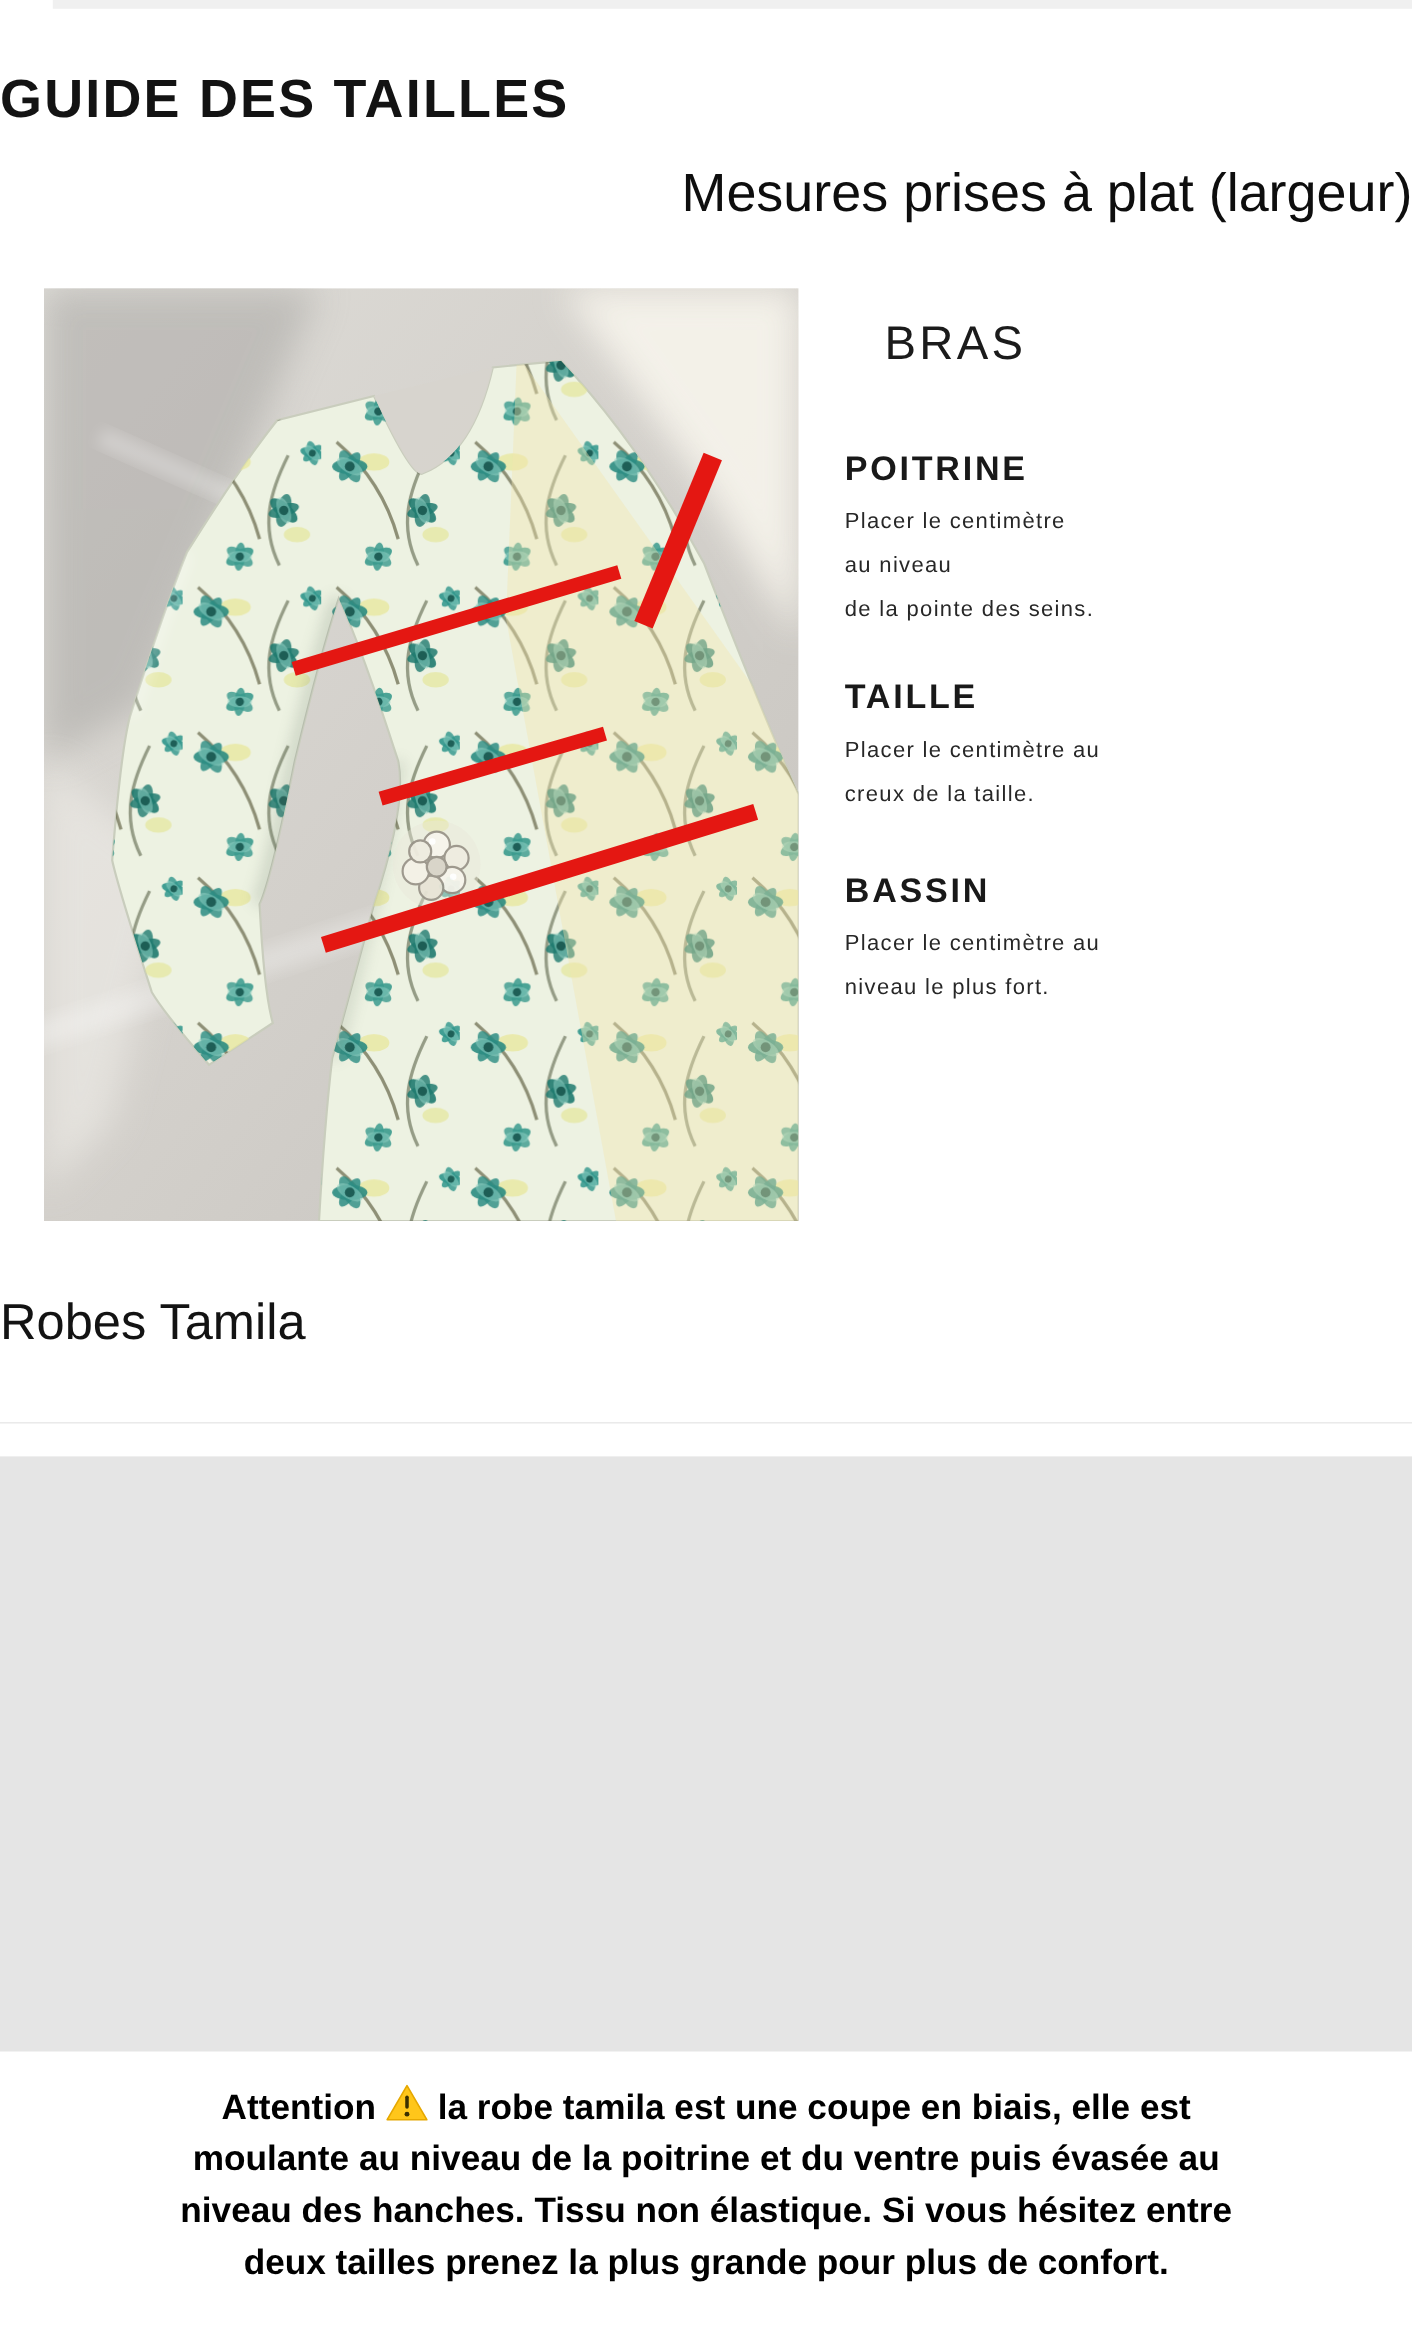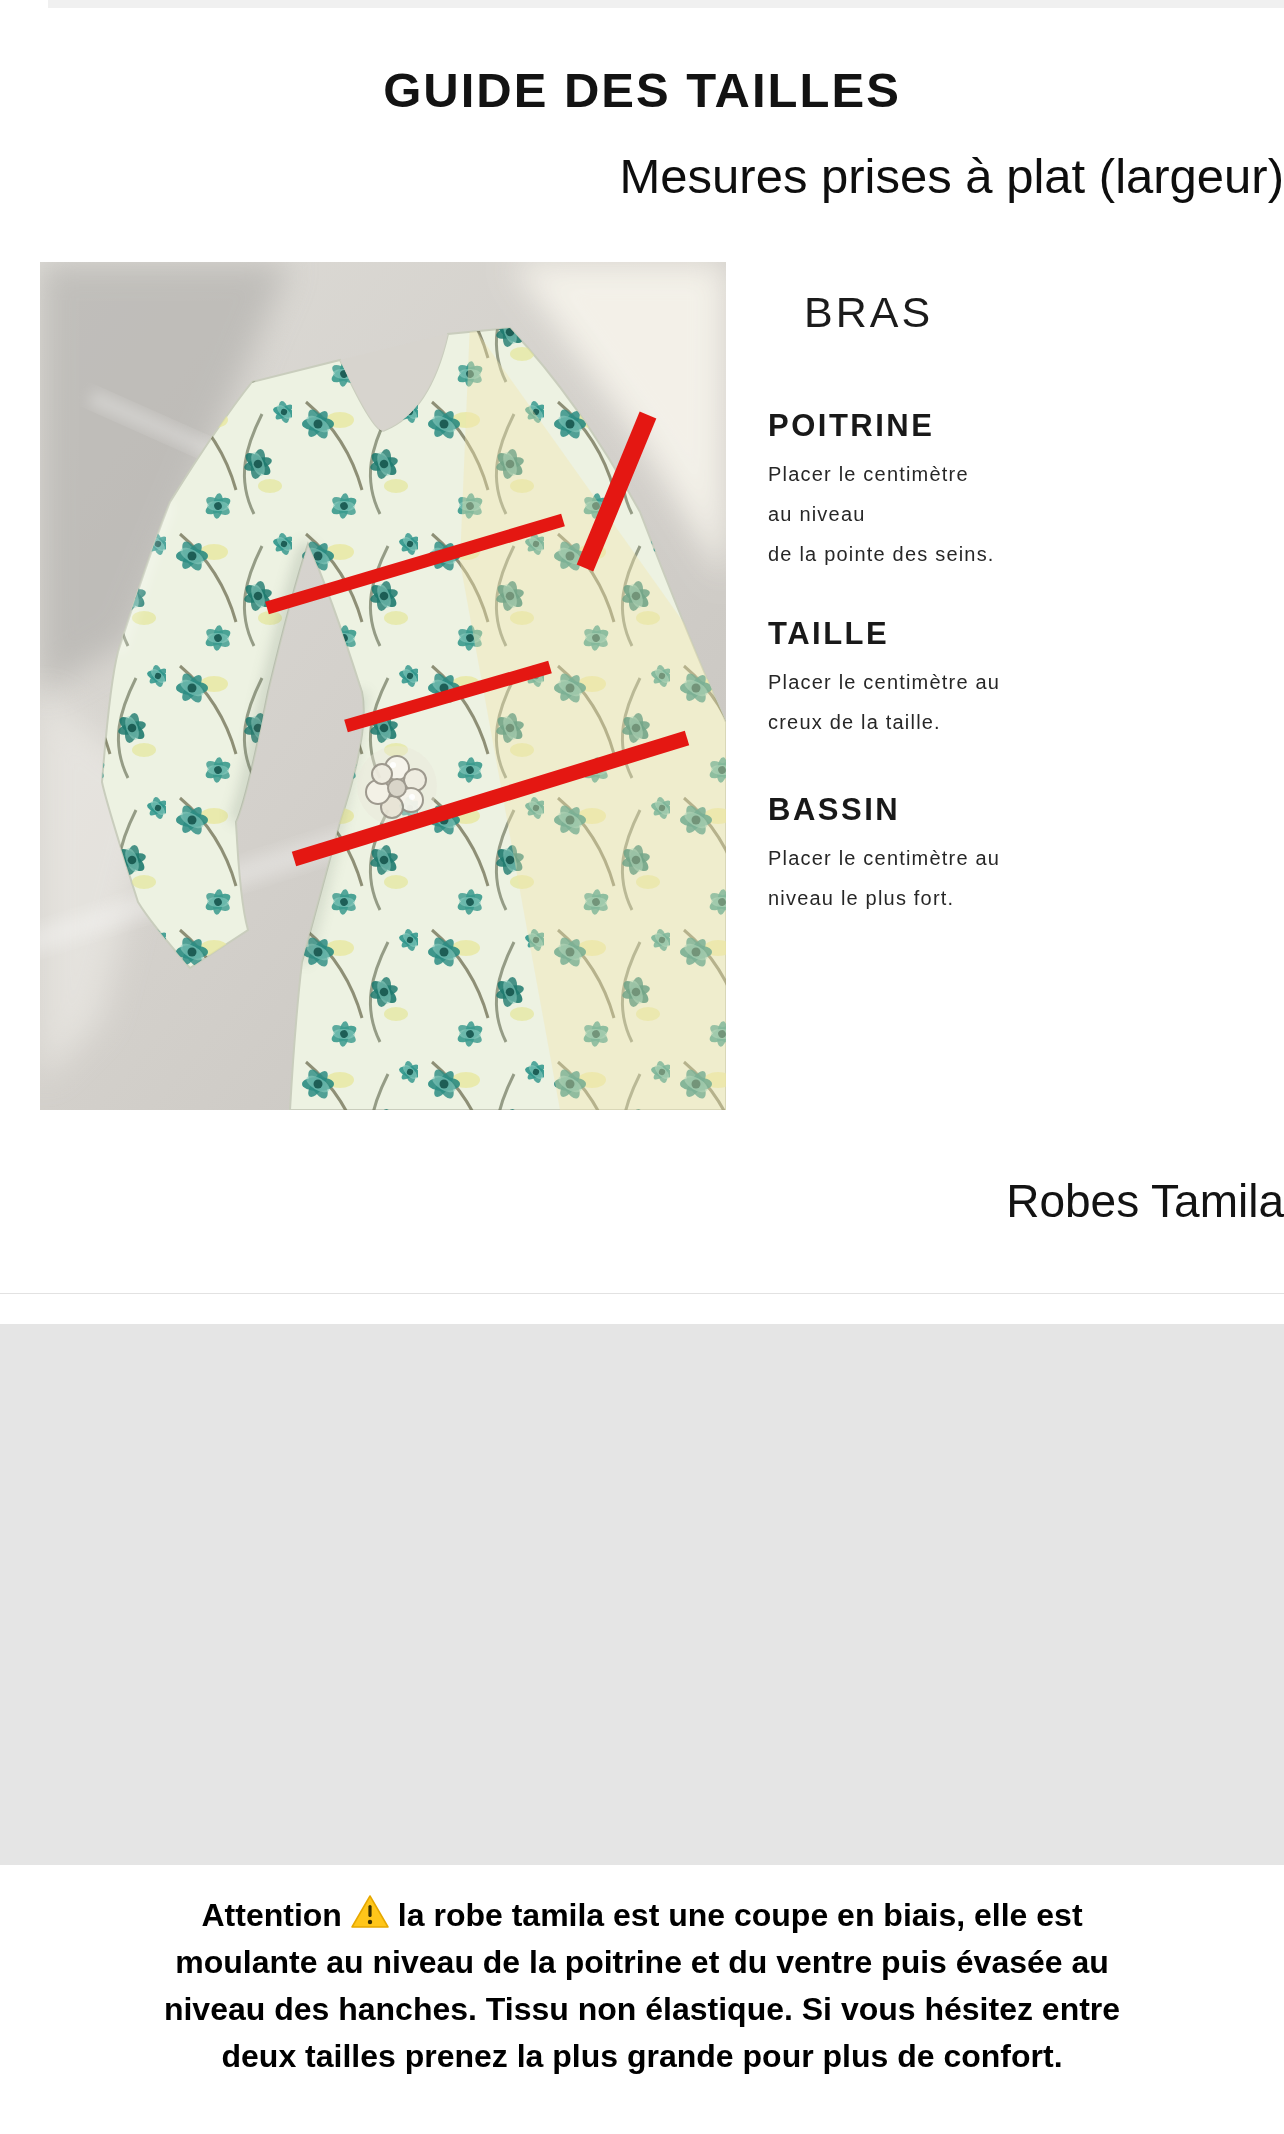--- a/index.html
+++ b/index.html
@@ -7,36 +7,36 @@
     position:relative;
     width:1284px;height:2134px;
     background:#ffffff;
     font-family:"Liberation Sans", sans-serif;
     overflow:hidden;
     color:#111;
   }
   .top-strip{position:absolute;left:48px;top:0;right:0;height:8px;background:#f0f0f0;}
   .page-title{
     position:absolute;left:0;top:62px;width:100%;
-    text-align:center;font-size:49px;font-weight:700;letter-spacing:2px;color:#131313;
+    font-size:49px;font-weight:700;letter-spacing:2px;color:#131313;
   }
   .page-subtitle{
     position:absolute;left:0;top:148px;width:100%;
     text-align:right;font-size:49px;font-weight:400;color:#0e0e0e;
   }
   .photo{position:absolute;left:40px;top:262px;width:686px;height:848px;}
   .bras-label{position:absolute;left:768px;top:288px;font-size:43px;letter-spacing:3px;color:#1b1b1b;margin-left:36px;}
   .m-section{position:absolute;left:768px;}
   .m-section .m-label{font-size:31px;font-weight:700;letter-spacing:2.5px;color:#191919;margin-bottom:10px;}
   .m-section .m-line{font-size:20px;letter-spacing:1.2px;line-height:40px;color:#272727;}
   .sec-poitrine{top:408px;}
   .sec-taille{top:616px;}
   .sec-bassin{top:792px;}
   .product-title{
-    position:absolute;left:0;top:1174px;width:100%;text-align:right;
+    position:absolute;left:0;top:1174px;width:100%;text-align:left;
     font-size:46px;font-weight:400;color:#131313;
   }
   .hairline{position:absolute;left:0;top:1293px;width:100%;height:1px;background:#e2e2e2;}
   .table-section{position:absolute;left:0;top:1324px;width:100%;height:541px;background:#e5e5e5;}
   .warning{
     position:absolute;left:0;top:1892px;width:100%;
     text-align:center;font-size:32px;font-weight:700;line-height:47px;color:#000;
   }
   .warn-icon{display:inline-block;vertical-align:-4px;margin:0 8px;}
 </style>

